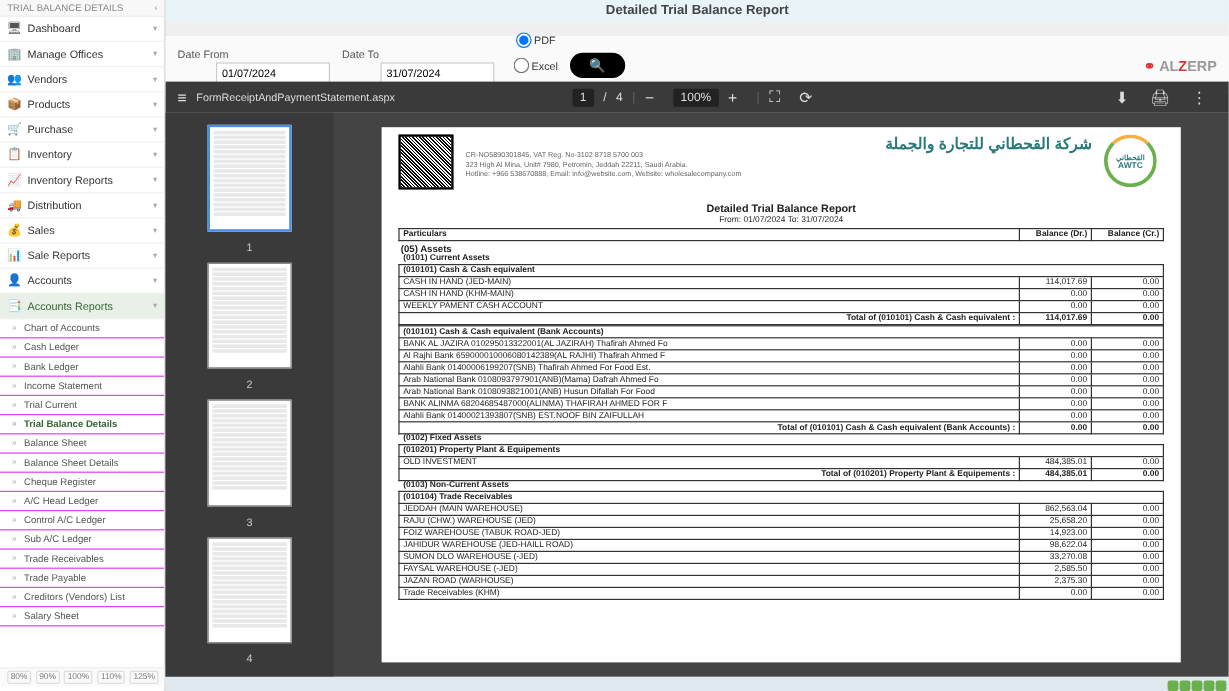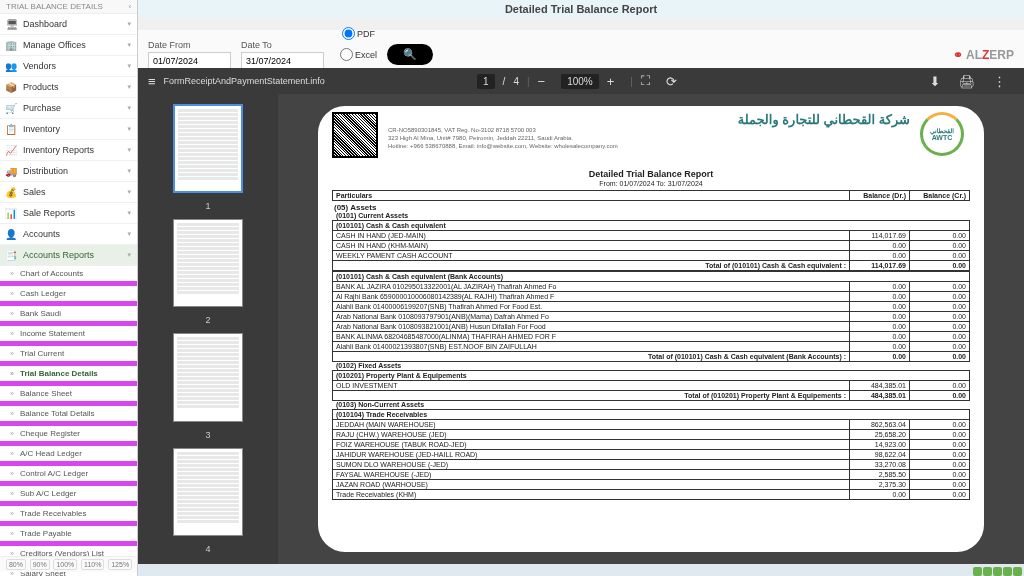--- a/index.html
+++ b/index.html
@@ -5,34 +5,34 @@
 * { margin:0; padding:0; box-sizing:border-box; font-family:Arial,sans-serif; }
 body { background:#f0f0f0; width:1024px; height:576px; overflow:hidden; position:relative; }
 
 
 .sidebar { position:absolute; left:0; top:0; width:138px; height:576px; background:#fff; border-right:1px solid #ccc; overflow:hidden; }
 .sidebar-title { font-size:8px; color:#888; padding:2px 6px; background:#f8f8f8; border-bottom:1px solid #eee; display:flex; align-items:center; }
 .sidebar-title .chev { margin-left:auto; font-size:7px; }
 .nav-item { display:flex; align-items:center; padding:4px 6px; font-size:9px; color:#333; border-bottom:1px solid #f0f0f0; cursor:pointer; }
 .nav-item .icon { width:12px; height:12px; margin-right:5px; display:inline-flex; align-items:center; justify-content:center; font-size:10px; color:#555; }
 .nav-item.active { background:#e8f0e8; color:#336633; }
-.sub-item { display:flex; align-items:center; padding:3px 6px 3px 10px; font-size:8px; color:#555; border-bottom:5px solid #d946ef; cursor:pointer; }
+.sub-item { display:flex; align-items:center; padding:3px 6px 3px 10px; font-size:8px; color:#555; border-bottom:1px solid #d946ef; cursor:pointer; }
 .sub-item.active { color:#336633; font-weight:bold; }
 .sub-item .bullet { width:6px; margin-right:4px; font-size:7px; color:#aaa; }
 .zoom-bar { position:absolute; bottom:4px; left:0; width:138px; display:flex; justify-content:space-around; font-size:7px; color:#777; padding:2px 4px; border-top:1px solid #eee; background:#fafafa; }
 .zoom-bar span { border:1px solid #ddd; padding:1px 2px; border-radius:2px; }
 
 
 .header { position:absolute; left:138px; top:0; right:0; height:18px; background:#e8f4f8; display:flex; align-items:center; justify-content:center; font-size:11px; font-weight:bold; color:#444; }
 
 
 .filter-bar { position:absolute; left:138px; top:30px; right:0; height:50px; background:#fafafa; border-bottom:1px solid #ddd; padding:4px 10px; display:flex; align-items:center; gap:10px; }
 .filter-group { display:flex; flex-direction:column; font-size:9px; }
 .filter-group label { color:#555; margin-bottom:2px; }
-.filter-group input { font-size:9px; padding:3px 4px; border:1px solid #ccc; width:83px; }
+.filter-group input { font-size:9px; padding:3px 4px; border:1px solid #ccc; width:95px;margin-left:32px; }
 .radio-group { display:flex; gap:8px; align-items:center; font-size:9px; color:#333; margin-left:6px;flex-direction:column; }
 .radio-group label { display:flex; align-items:center; gap:2px; }
 .search-btn { background:#000; color:#fff; border:none; border-radius:12px; padding:4px 16px; font-size:11px; cursor:pointer; }
 .brand { margin-left:auto; font-size:12px; font-weight:bold; color:#999; }
 .brand .red { color:#d33; }
 
 
 .viewer-toolbar { position:absolute; left:138px; top:68px; right:0; height:26px; background:#3a3a3a; color:#ddd; display:flex; align-items:center; padding:0 10px; font-size:10px; }
 .viewer-toolbar .vt-icon { margin-right:8px; cursor:pointer; font-size:13px; }
 .viewer-toolbar .filename { font-size:9px; }
@@ -44,21 +44,21 @@
 
 .viewer { position:absolute; left:138px; top:94px; right:0; bottom:12px; background:#444; display:flex; }
 .thumbs { width:140px; background:#3a3a3a; overflow:hidden; padding:10px 0; display:flex; flex-direction:column; align-items:center; gap:8px; }
 .thumb { width:70px; height:90px; background:#fff; border:1px solid #888; font-size:5px; padding:3px; overflow:hidden; }
 .thumb.active { border:2px solid #4a90e2; }
 .thumb-label { color:#ccc; font-size:9px; }
 .thumb-content { display:flex; flex-direction:column; gap:1px; }
 .thumb-row { height:3px; background:#e8e8e8; }
 
 .page-area { flex:1; overflow:hidden; padding:12px 40px; }
-.page { background:#fff; width:100%; height:100%; padding:6px 14px; font-size:8px; color:#222; overflow:hidden; position:relative;border-radius:27px; }
+.page { background:#fff; width:100%; height:100%; padding:6px 14px; font-size:8px; color:#222; overflow:hidden; position:relative; }
 
 
 .rh { display:flex; gap:10px; padding-bottom:4px; }
 .qr { width:46px; height:46px; background:repeating-linear-gradient(45deg,#000,#000 1px,#fff 1px,#fff 2px); border:2px solid #000; }
 .company { flex:1; }
 .company .arabic { font-size:13px; color:#2a7a7a; font-weight:bold; text-align:right; }
 .company .eng { font-size:9px; color:#2a7a7a; font-weight:bold; }
 .company .meta { font-size:6px; color:#666; line-height:1.3; }
 .logo { width:50px; height:50px; }
 .logo-circle { width:44px; height:44px; border:3px solid #6ab04c; border-radius:50%; display:flex; flex-direction:column; align-items:center; justify-content:center; font-size:7px; color:#2a7a7a; font-weight:bold; border-top-color:#f5b041; }
@@ -156,41 +156,41 @@
       <div class="sub-item">
         <span class="bullet">»</span>
         <span>Chart of Accounts</span>
       </div>
       <div class="sub-item">
         <span class="bullet">»</span>
         <span>Cash Ledger</span>
       </div>
       <div class="sub-item">
         <span class="bullet">»</span>
-        <span>Bank Saudi</span>
+        <span>Bank Ledger</span>
       </div>
       <div class="sub-item">
         <span class="bullet">»</span>
         <span>Income Statement</span>
       </div>
       <div class="sub-item">
         <span class="bullet">»</span>
         <span>Trial Current</span>
       </div>
       <div class="sub-item active">
         <span class="bullet">»</span>
         <span>Trial Balance Details</span>
       </div>
       <div class="sub-item">
         <span class="bullet">»</span>
         <span>Balance Sheet</span>
       </div>
       <div class="sub-item">
         <span class="bullet">»</span>
-        <span>Balance Total Details</span>
+        <span>Balance Sheet Details</span>
       </div>
       <div class="sub-item">
         <span class="bullet">»</span>
         <span>Cheque Register</span>
       </div>
       <div class="sub-item">
         <span class="bullet">»</span>
         <span>A/C Head Ledger</span>
       </div>
       <div class="sub-item">
@@ -258,21 +258,21 @@
     <span>🔍</span>
   </button>
   <div class="brand">
     <span style="color:#d33;">⚭</span>
     <span>AL</span><span class="red">Z</span><span>ERP</span>
   </div>
 </div>
 
 <div class="viewer-toolbar">
   <span class="vt-icon">≡</span>
-  <span class="filename">FormReceiptAndPaymentStatement.info</span>
+  <span class="filename">FormReceiptAndPaymentStatement.aspx</span>
   <div class="center">
     <span class="page-box"><span>1</span></span>
     <span>/</span>
     <span>4</span>
     <span style="color:#666;">|</span>
     <span class="vt-icon">−</span>
     <span class="zoom-box">100%</span>
     <span class="vt-icon">+</span>
     <span style="color:#666;">|</span>
     <span class="vt-icon">⛶</span>

